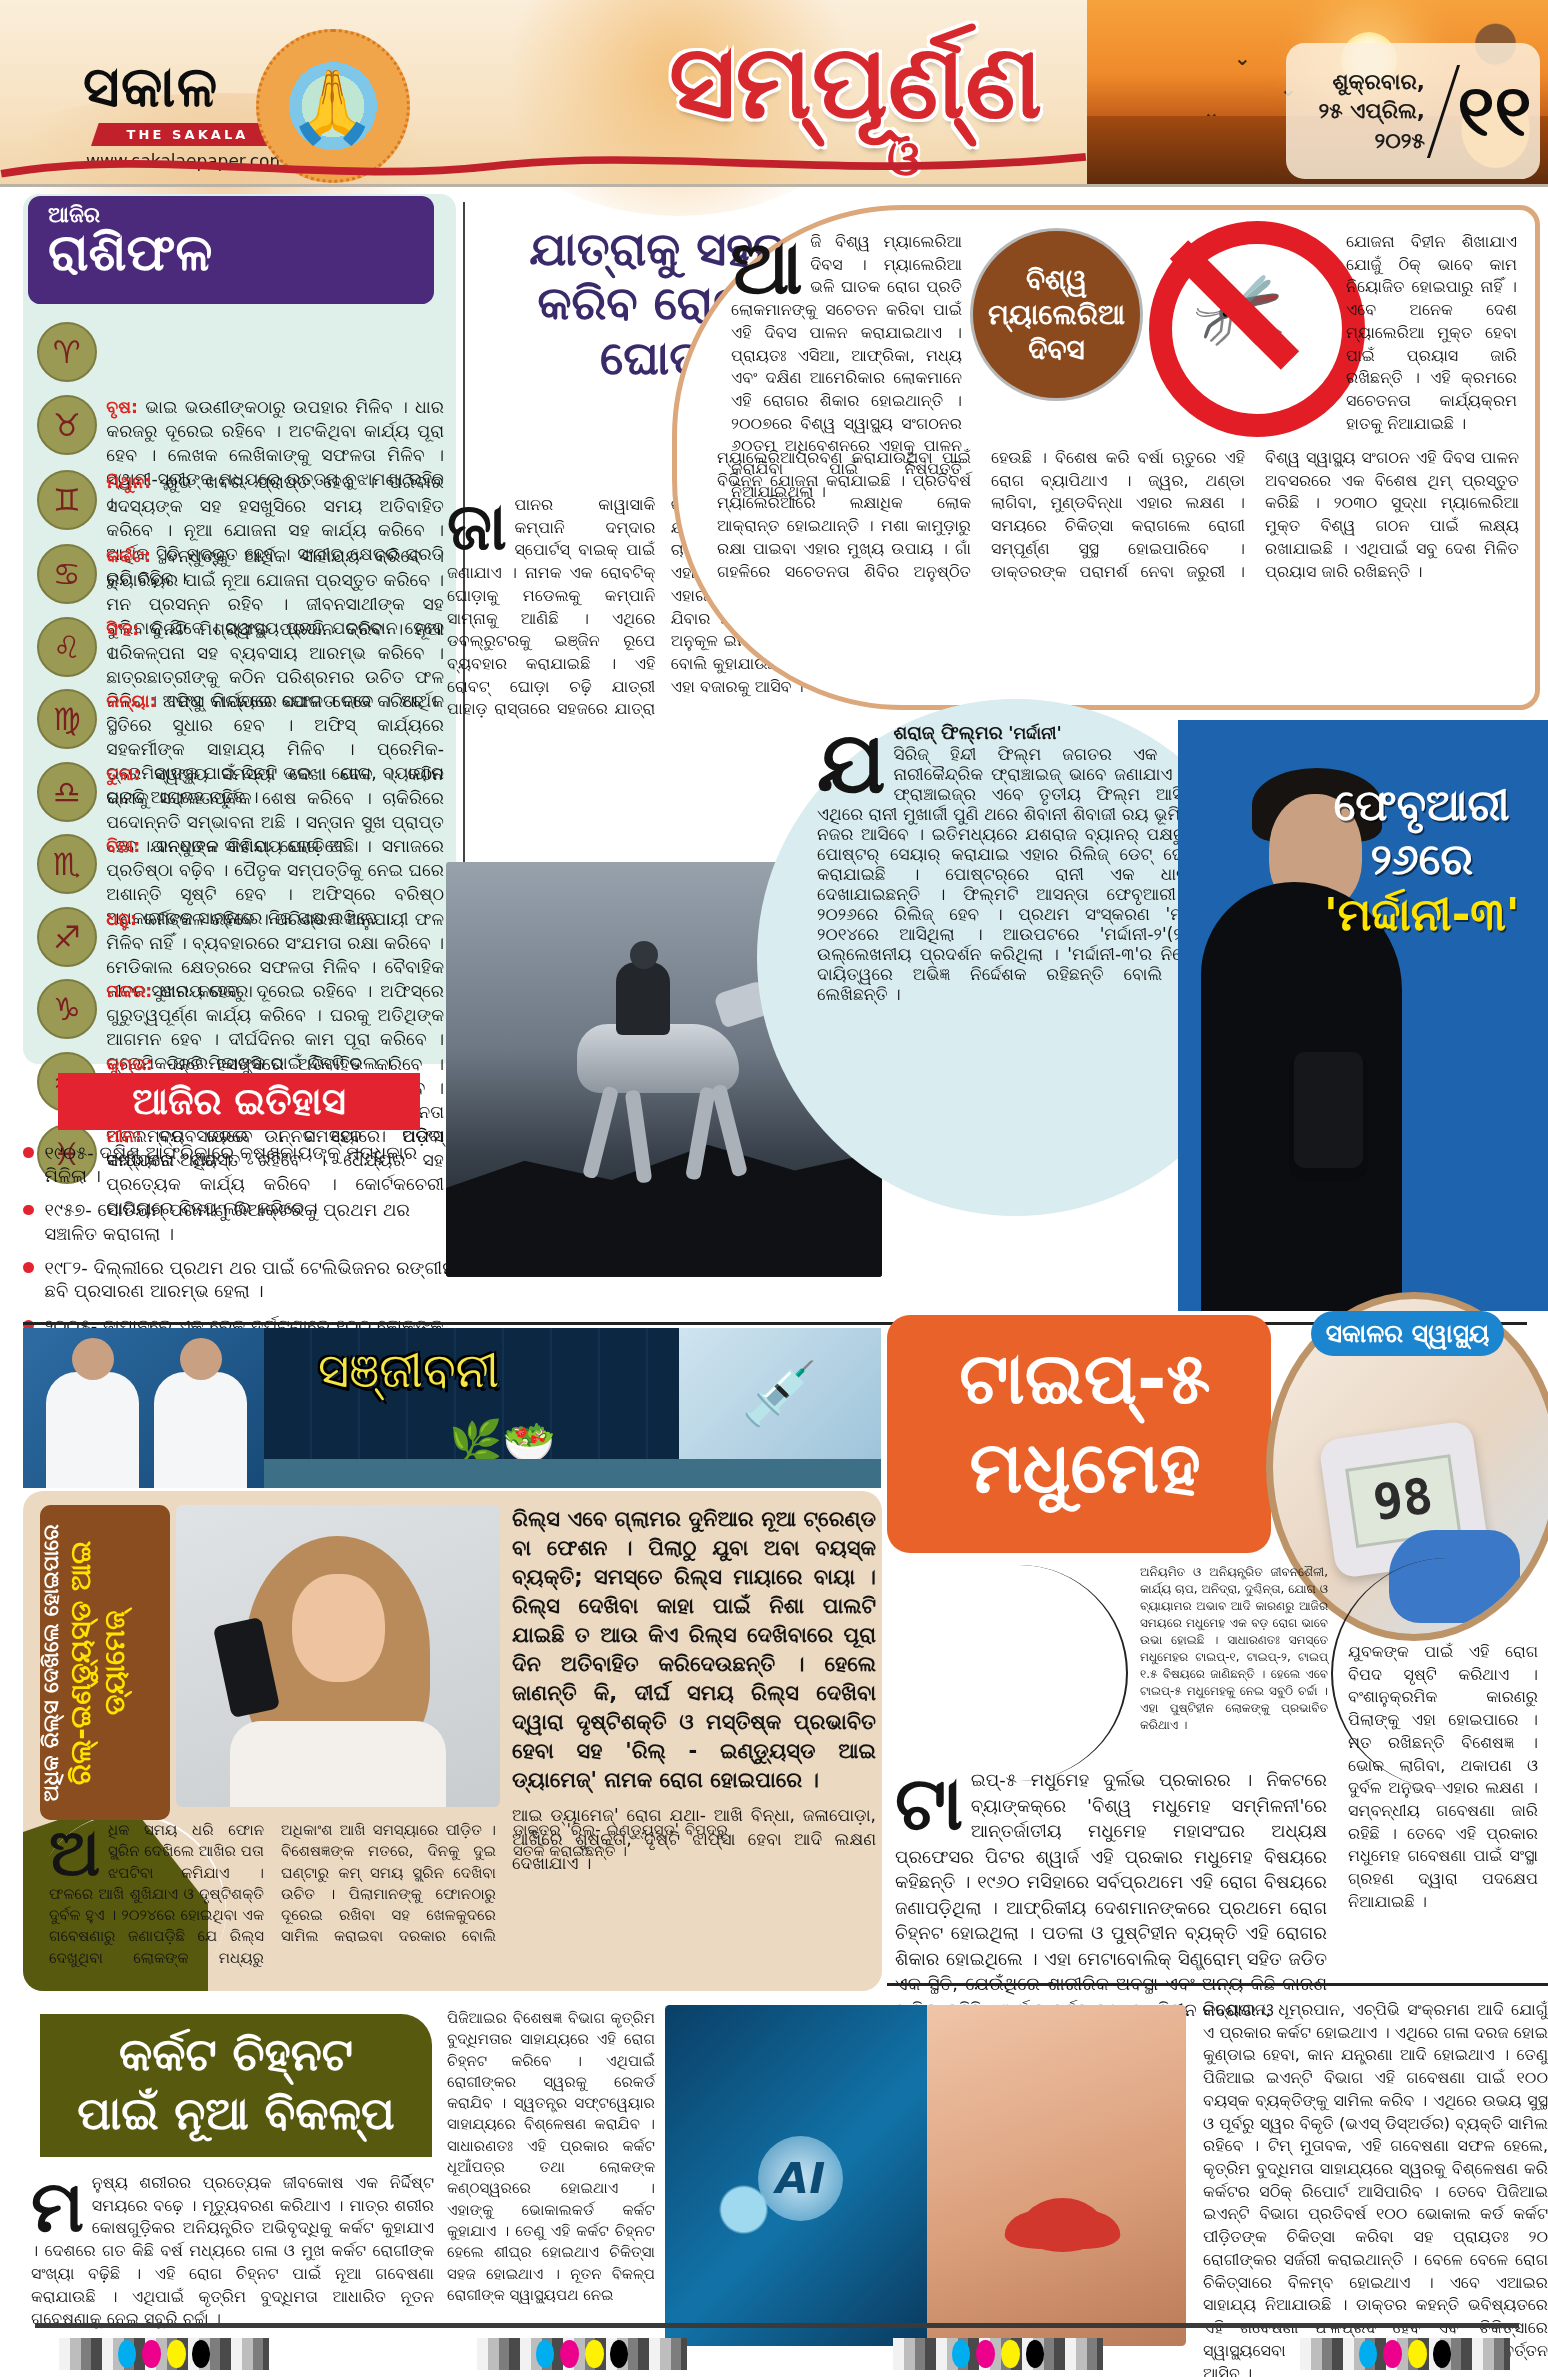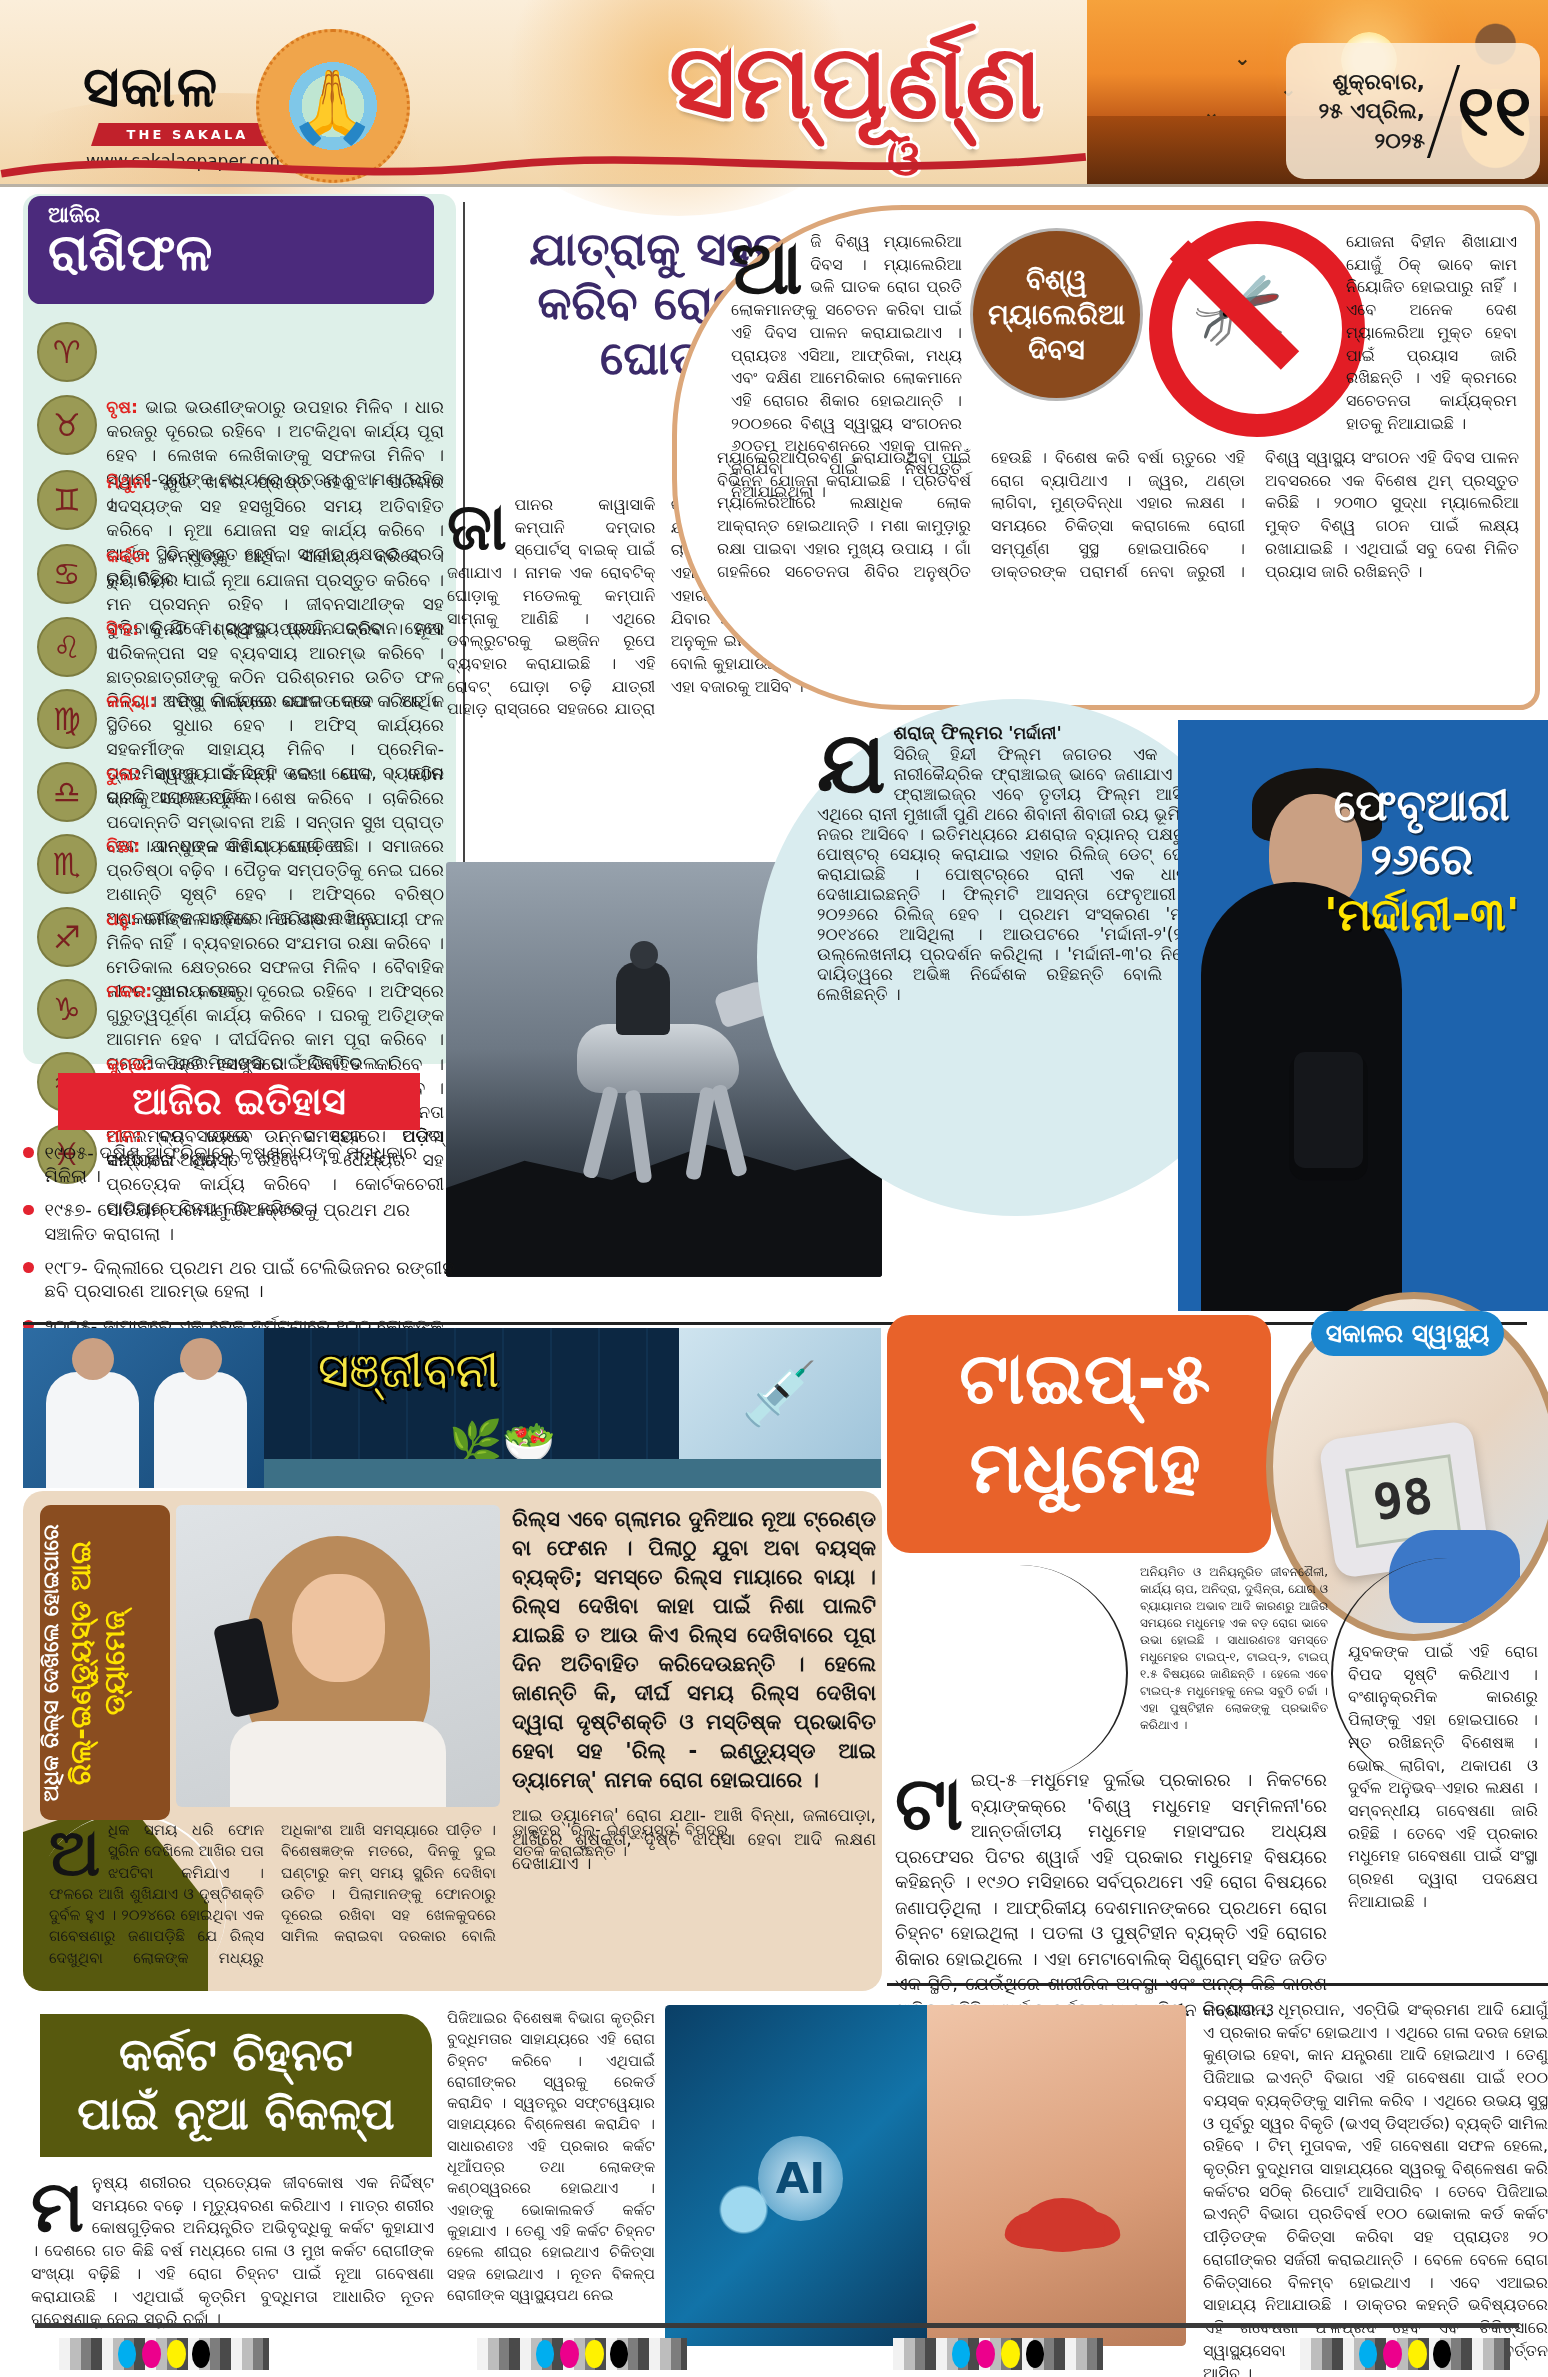--- a/index.html
+++ b/index.html
@@ -158,21 +158,21 @@
     font-size:45px;font-weight:900;text-align:center;line-height:1.3;padding-top:12.3px;box-sizing:border-box;border-radius:0 31px 0 0;}
   #cancer-body{left:31px;top:2172px;width:403px;height:174px;font-size:16px;}
   .dc-can{font-size:71px;}
   #bottom-col2{left:447px;top:2008px;width:208px;height:339px;font-size:15px;}
   #ai-img{left:665px;top:2005px;width:521px;height:341px;overflow:hidden;border-radius:4.6px;}
   #ai-left{position:absolute;left:0;top:0;width:262px;height:341px;background:
     radial-gradient(circle at 30% 60%,#9fd9f0 0 8%,transparent 9%),
     linear-gradient(135deg,#0a3f66,#1273a8 55%,#0a3a5e);}
   #ai-label{position:absolute;left:93px;top:131px;width:85px;height:85px;border-radius:50%;
     background:radial-gradient(circle,#e8f7ffdd,#7fc3e777);color:#0b4b74;font-size:43px;font-weight:900;
-    text-align:center;line-height:85px;}
+    text-align:center;line-height:85px;font-style:italic;}
   #ai-right{position:absolute;left:262px;top:0;width:259px;height:341px;background:linear-gradient(160deg,#f0c5a8,#d99c78 60%,#b97b58);}
   #thyroid{position:absolute;left:93px;top:193px;width:85px;height:54px;background:#d1372c;border-radius:50% 50% 50% 50%/60% 60% 40% 40%;
     box-shadow:-23px 4.6px 0 -7.7px #d1372c,23px 4.6px 0 -7.7px #d1372c;}
   #bottom-colR{left:1203px;top:1999px;width:345px;height:349px;font-size:16px;}
   
   #foot-rule{left:35px;top:2323px;width:1484px;height:4.6px;background:#3a3a3a;}
   .regmark{position:absolute;top:2338px;width:210px;height:32px;background:
     repeating-linear-gradient(90deg,#f2f2f2 0 10.8px,#bdbdbd 10.8px 21.6px,#7d7d7d 21.6px 32px,#4a4a4a 32px 43px);
     display:flex;align-items:center;justify-content:center;gap:6.2px;}
   .dot{width:18.5px;height:28px;border-radius:50%;}

